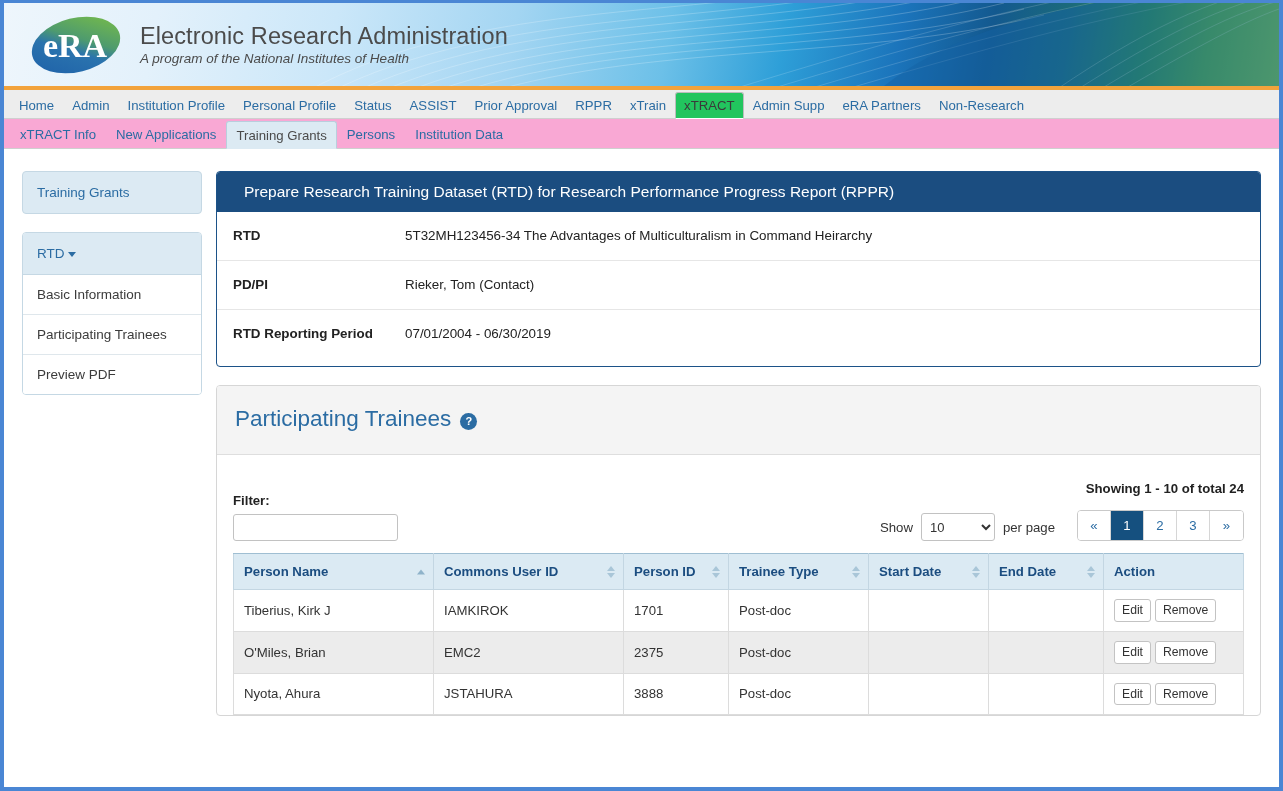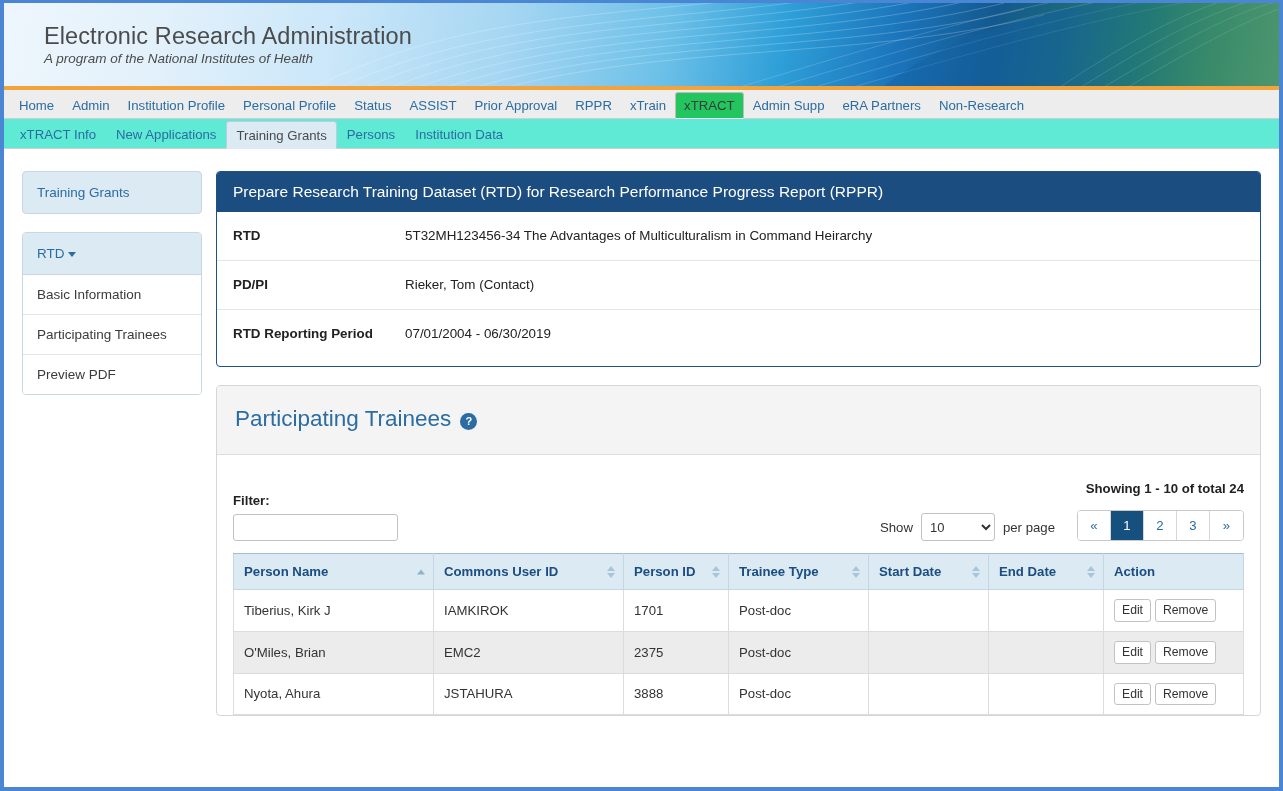--- a/index.html
+++ b/index.html
@@ -90,21 +90,21 @@
     background: #22c55e;
     border: 1px solid #bdbdbd;
     border-bottom: 1px solid #ffffff;
     color: #3a3a3a;
     margin-bottom: -1px;
     border-radius: 3px 3px 0 0;
   }
 
   
   .nav-secondary {
-    background: #5eead4;
+    background: #f9a8d4;
     height: 30px;
     display: flex; align-items: stretch;
     padding-left: 6px;
     border-bottom: 1px solid #cfcfcf;
   }
   .nav-secondary .subnav-item {
     font-size: 13.2px;
     color: #2b6ca3;
     padding: 0 9px;
     display: flex; align-items: center;
@@ -177,21 +177,21 @@
   .panel {
     border: 1px solid #1c5288;
     border-radius: 4px;
     background: #fff;
     overflow: hidden;
   }
   .panel-head {
     background: #1b4d80;
     color: #fff;
     font-size: 15.5px;
-    padding: 11px 16px;
+    padding: 11px 27px;
   }
   .panel-row {
     display: flex;
     padding: 14px 16px;
     border-bottom: 1px solid #e6e6e6;
     font-size: 13.4px;
   }
   .panel-row:last-child { border-bottom: none; padding-bottom: 22px; }
   .panel-label {
     flex: 0 0 172px;
@@ -375,20 +375,34 @@
       <g fill="none" stroke="#eaf7e0" stroke-opacity="0.28">
         <path d="M1040,95 C1120,40 1190,0 1275,-18" stroke-width="1"></path>
         <path d="M1060,95 C1140,44 1205,6 1275,-10" stroke-width="1"></path>
         <path d="M1080,96 C1160,48 1220,12 1275,-2" stroke-width="1"></path>
         <path d="M1100,98 C1175,54 1235,20 1275,6" stroke-width="1"></path>
       </g>
       <path d="M880,83 C960,20 1090,-10 1275,-20 L1275,83 Z" fill="#1362a5" fill-opacity="0.45"></path>
     </svg>
 
     <div class="banner-inner">
+      <div class="logo-wrap">
+        <svg viewBox="0 0 96 62" width="96" height="62">
+          <defs>
+            <linearGradient id="lg" x1="0" y1="1" x2="1" y2="0">
+              <stop offset="0%" stop-color="#1d5fa8"></stop>
+              <stop offset="42%" stop-color="#2a73ae"></stop>
+              <stop offset="58%" stop-color="#4e9b6e"></stop>
+              <stop offset="100%" stop-color="#7fc241"></stop>
+            </linearGradient>
+          </defs>
+          <ellipse cx="48" cy="31" rx="45" ry="27" fill="url(#lg)" transform="rotate(-14 48 31)"></ellipse>
+          <text x="47" y="43" text-anchor="middle" font-family="'Liberation Serif', serif" font-size="34" font-weight="bold" fill="#ffffff">eRA</text>
+        </svg>
+      </div>
       <div class="logo-title-block">
         <div class="brand-title">Electronic Research Administration</div>
         <div class="brand-sub">A program of the National Institutes of Health</div>
       </div>
     </div>
   </div>
   <div class="orange-rule"></div>
 
   <div class="nav-primary" id="navPrimary">
       <div class="nav-item">Home</div>

